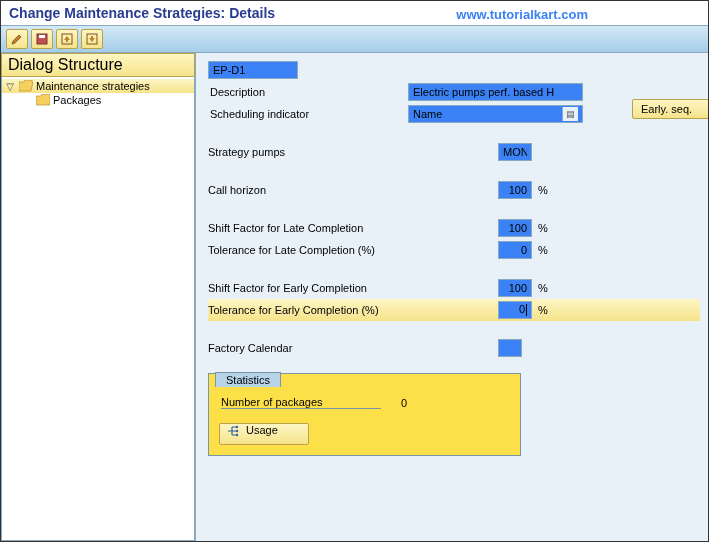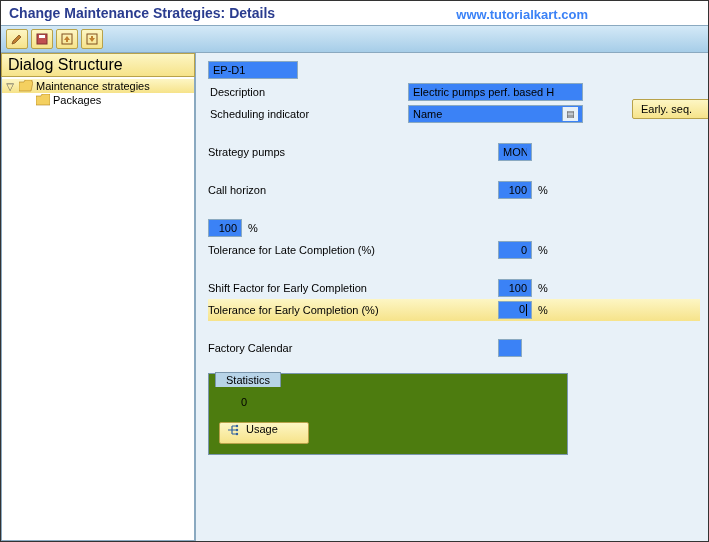--- a/index.html
+++ b/index.html
@@ -127,22 +127,22 @@
       width: 90px;
       height: 20px;
       background: linear-gradient(#fdf6c4, #f6e38a);
       border: 1px solid #b8a24a;
       border-radius: 2px;
       display:flex; align-items:center; padding-left:8px;
       cursor:pointer;
     }
     .stats-box {
       margin-top: 14px;
-      width: 360px;
-      background: #4d7c0f;
+      width: 313px;
+      background: #fde047;
       border: 1px solid #7a96ad;
       padding-bottom: 10px;
     }
     .stats-tab {
       display:inline-block;
       background: #b8d4e8;
       border: 1px solid #7a96ad;
       border-bottom: none;
       padding: 1px 10px;
       margin: -1px 0 0 6px;
@@ -260,20 +260,21 @@
 
     <div class="field-row">
       <div class="gap2">Call horizon</div>
       <input class="field-input w-num" value="100" style="">
       <span class="pct">%</span>
     </div>
 
     <div class="spacer"></div>
 
     <div class="field-row">
+      <div class="gap2">Shift Factor for Late Completion</div>
       <input class="field-input w-num" value="100" style="">
       <span class="pct">%</span>
     </div>
     <div class="field-row">
       <div class="gap2">Tolerance for Late Completion (%)</div>
       <input class="field-input w-num" value="0" style="">
       <span class="pct">%</span>
     </div>
 
     <div class="spacer"></div>
@@ -292,20 +293,21 @@
     <div class="spacer"></div>
 
     <div class="field-row">
       <div class="gap2">Factory Calendar</div>
       <input class="field-input" style="width: 24px;" value="">
     </div>
 
     <div class="stats-box">
       <div class="stats-tab">Statistics</div>
       <div class="stats-row">
+        <span class="stats-underline">Number of packages</span>
         <span class="stats-val">0</span>
       </div>
       <div class="usage-btn">
         <svg width="14" height="14" viewBox="0 0 14 14">
             <path d="M2 7 L6 7 M6 7 L6 3 M6 7 L6 11 M6 3 L10 3 M6 11 L10 11 M6 7 L10 7" stroke="#3060a0" stroke-width="1.2" fill="none"></path>
             <circle cx="11" cy="3" r="1.2" fill="#3060a0"></circle>
             <circle cx="11" cy="7" r="1.2" fill="#3060a0"></circle>
             <circle cx="11" cy="11" r="1.2" fill="#3060a0"></circle>
           </svg>
         <span>Usage</span>

